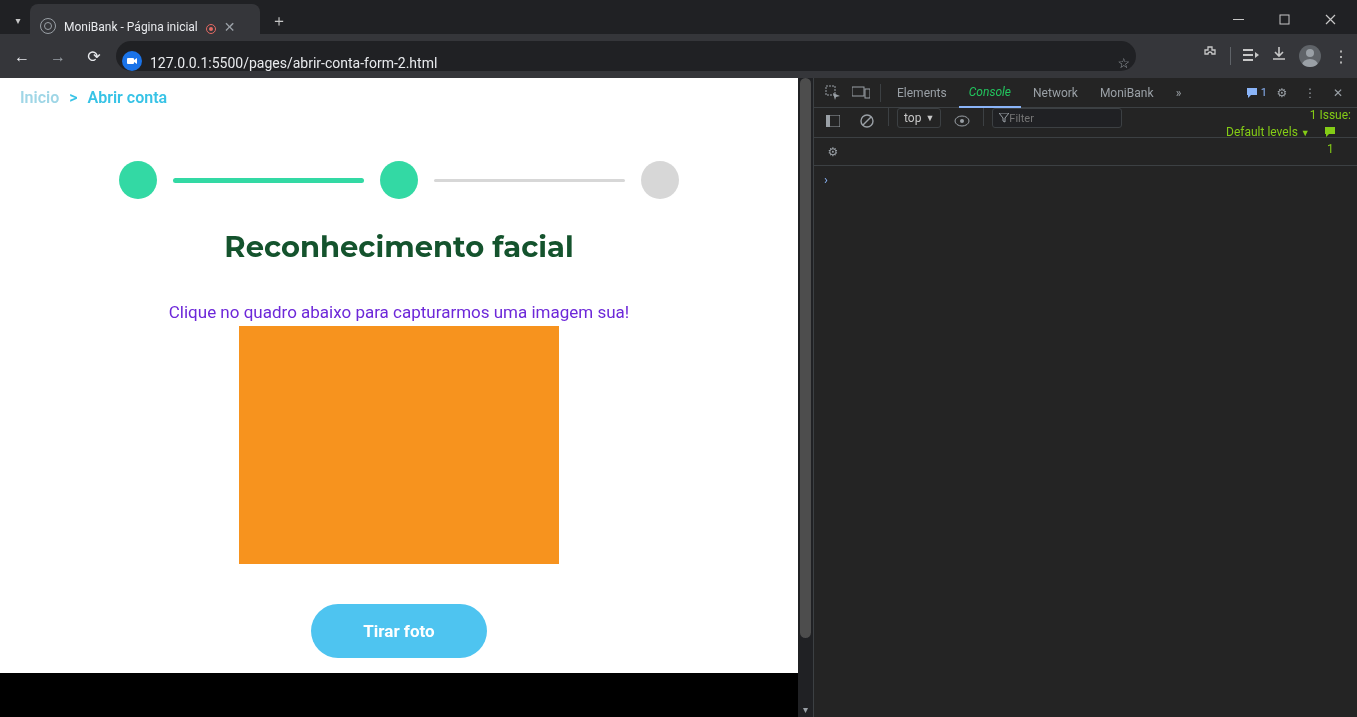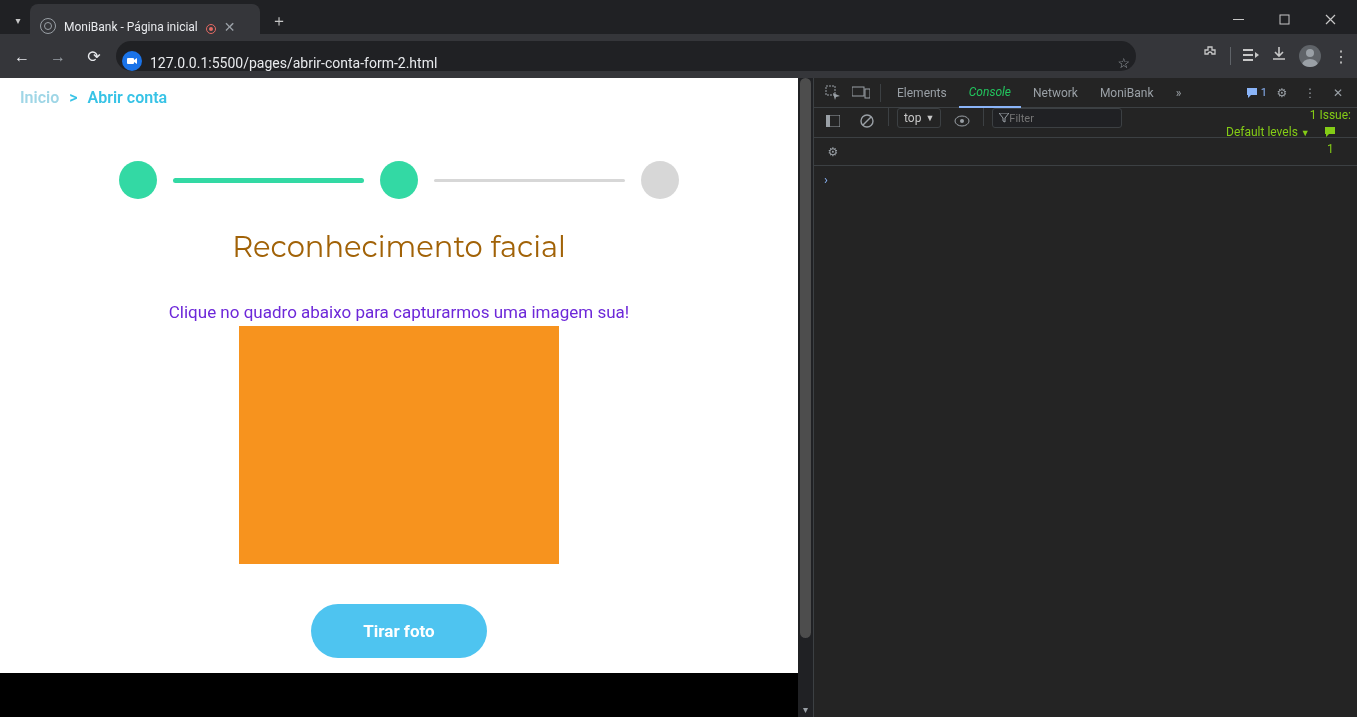--- a/index.html
+++ b/index.html
@@ -46,21 +46,21 @@
     .crumb-home { color:#9fd6e6; }
     .crumb-sep { color:#37c3e6; padding:0 6px; }
     .crumb-cur { color:#37c3e6; }
 
     .steps { display:flex; align-items:center; justify-content:center; gap:16px; margin:50px auto 30px auto; width:560px; }
     .dot { width:38px; height:38px; border-radius:50%; background:#33d9a4; flex:none; }
     .dot.pending { background:#d7d7d7; }
     .line { height:5px; flex:1; background:#33d9a4; border-radius:3px; }
     .line.pending { background:#d7d7d7; height:3px; }
 
-    .heading { font-family:Montserrat, Arial, sans-serif; font-size:29px; font-weight:400; color:#a16207; text-align:center; margin-bottom:38px; }
+    .heading { font-family:Montserrat, Arial, sans-serif; font-size:29px; font-weight:700; color:#14532d; text-align:center; margin-bottom:38px; }
     .hint { font-size:17px; color:#6d28d9; text-align:center; }
     .capture-box { width:320px; height:238px; background:#f7931e; margin:4px auto 0 auto; }
     .cta-wrap{ text-align:center; margin-top:40px;}
     .cta { display:inline-block; background:#4ec4f0; color:#fff; font-weight:700; font-size:17px; border:none; border-radius:28px; padding:17px 52px; cursor:pointer; }
     .footer-strip { background:#000; flex:1; }
 
     
     .dt-col { flex:1; background:#242424; border-left:1px solid #3c4043; display:flex; flex-direction:column; color:#c7c7c7; font-size:12px;}
     .dt-tabs { height:30px; border-bottom:1px solid #3c4043; display:flex; align-items:center; padding:8px 6px; gap:2px; }
     .dt-ic { width:26px; height:26px; display:flex; align-items:center; justify-content:center; color:#9aa0a6; }

